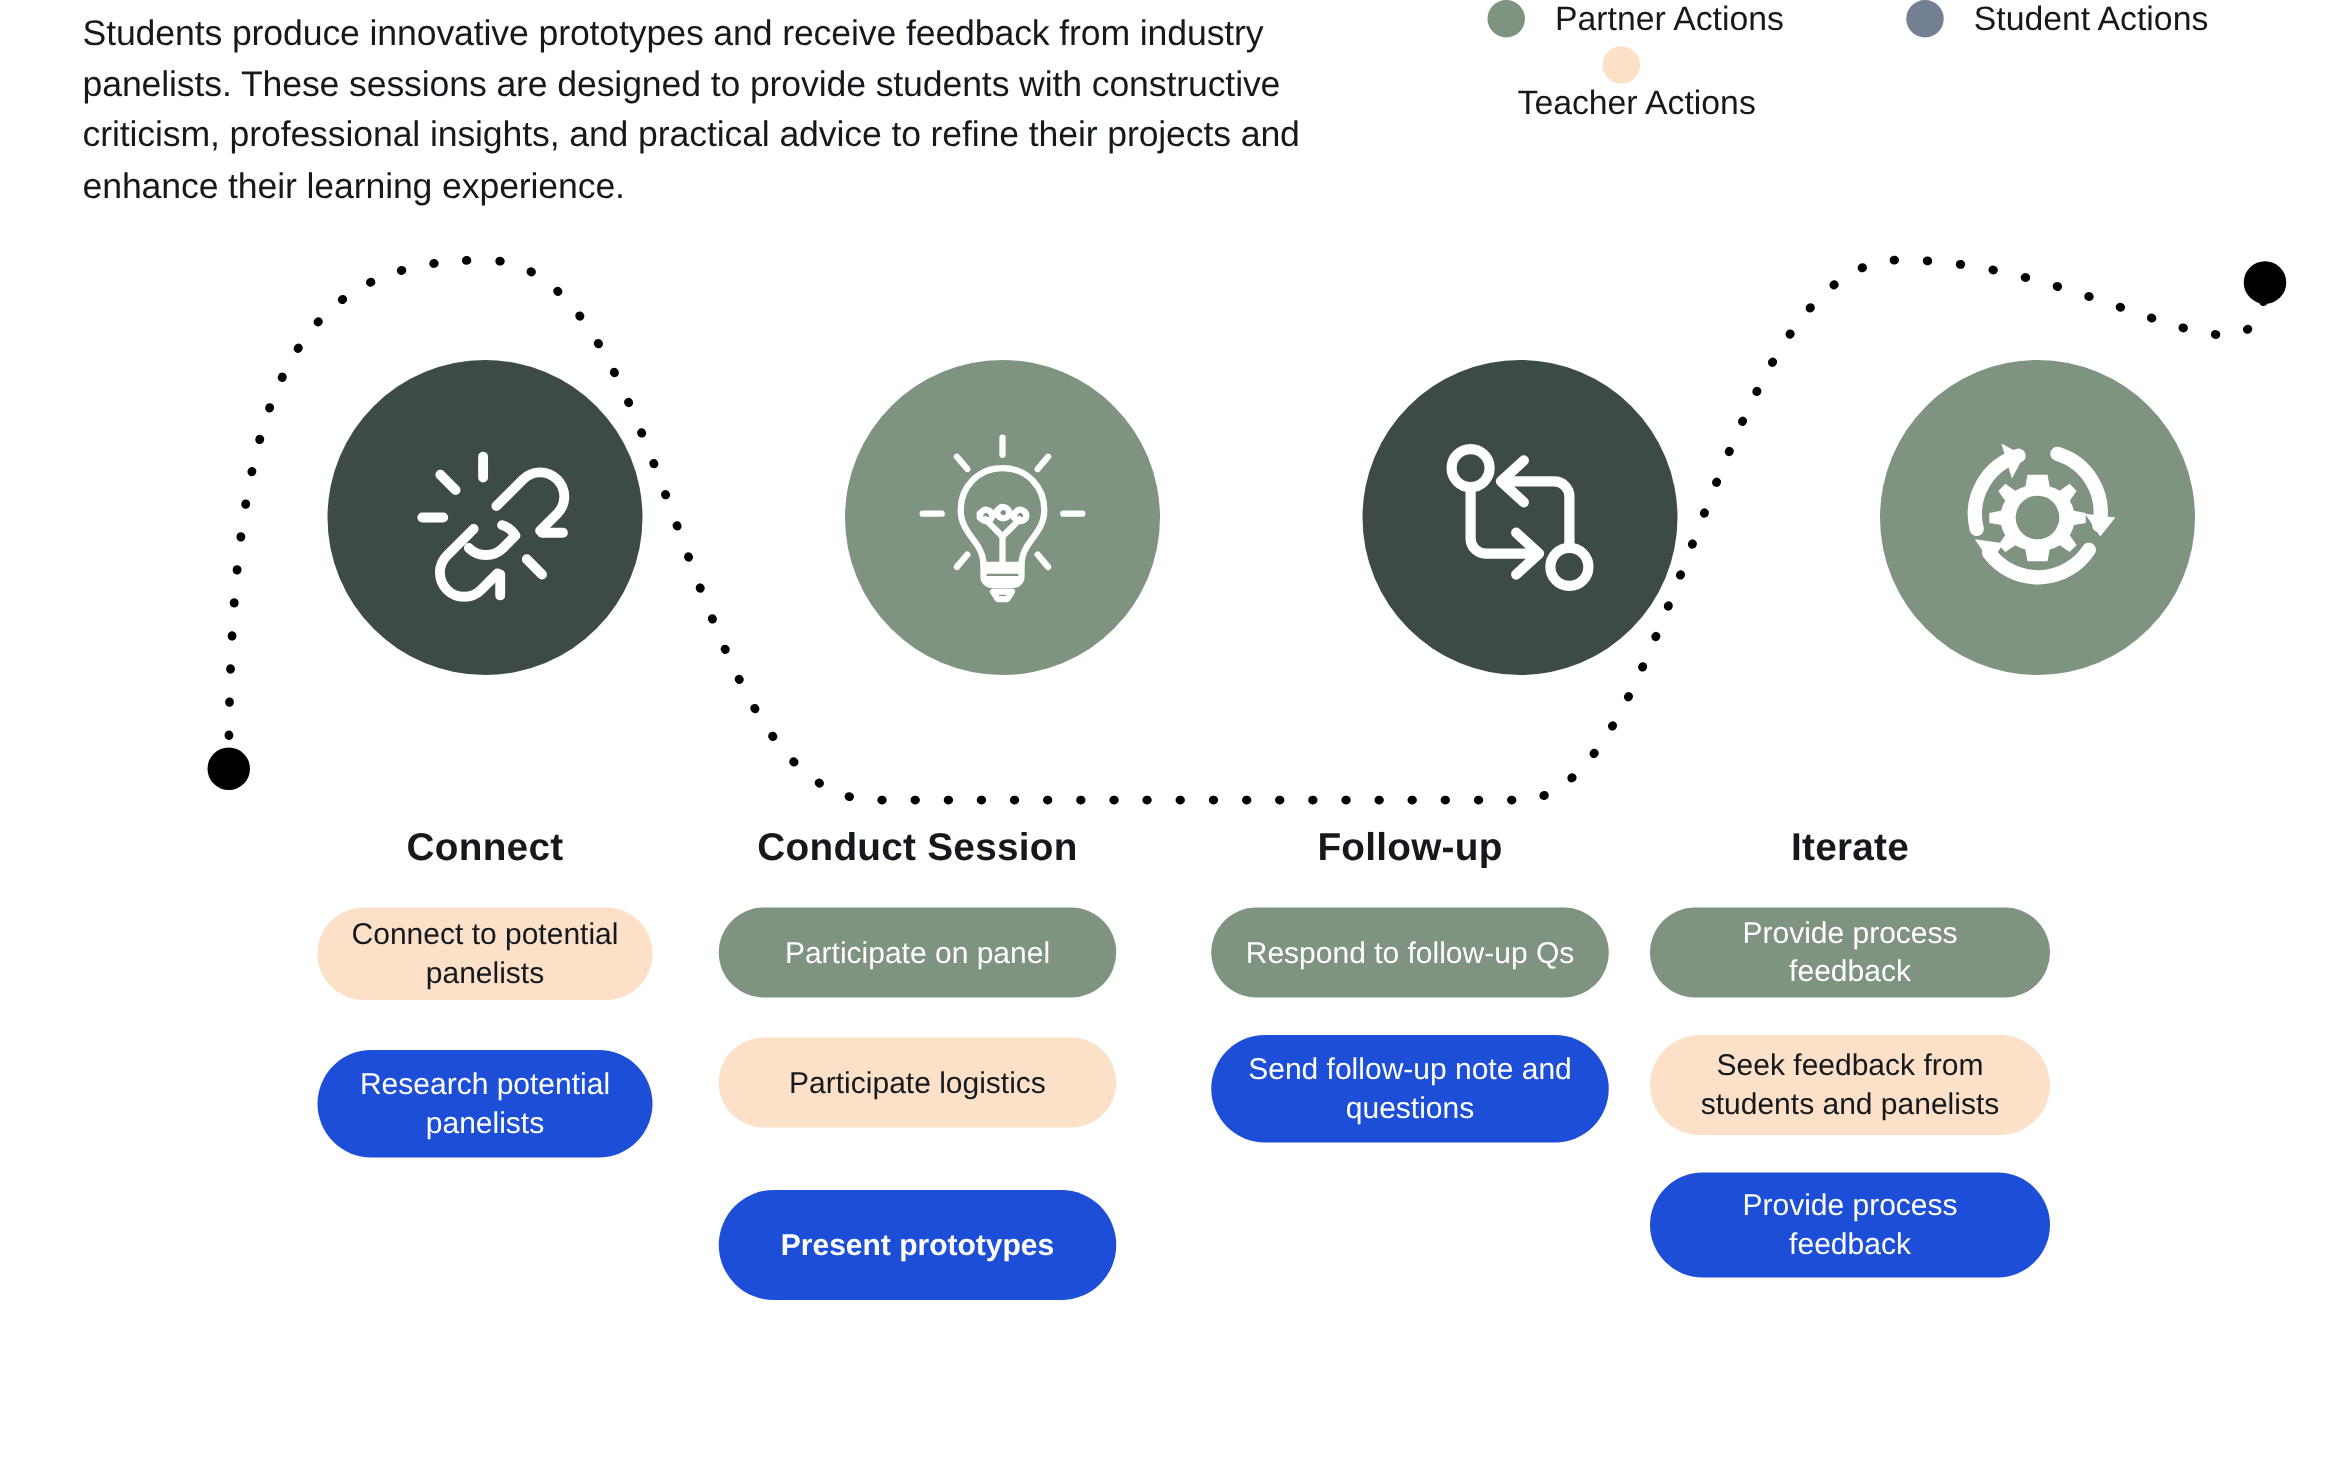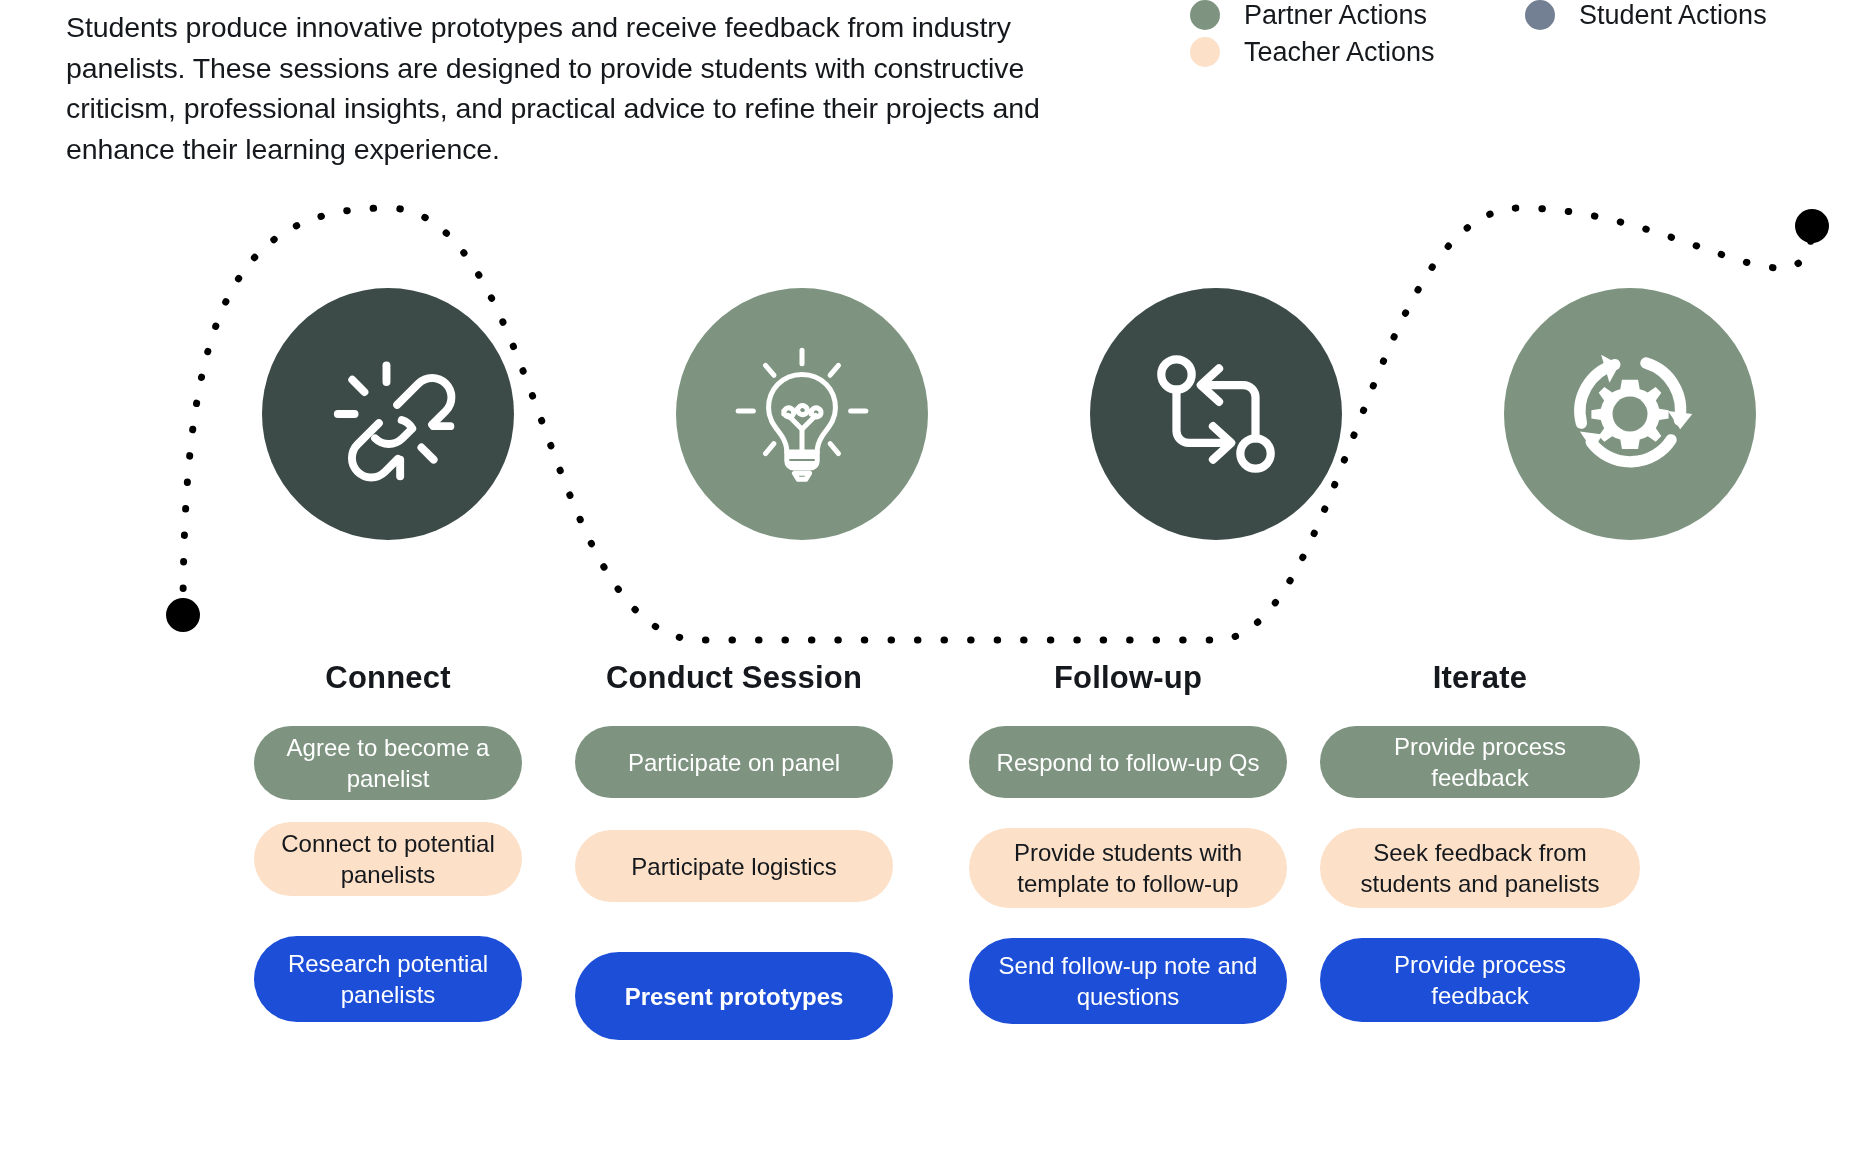--- a/index.html
+++ b/index.html
@@ -37,21 +37,21 @@
     top: 0px;
     width: 700px;
     height: 78px;
   }
   .legend-item {
     position: absolute;
     display: flex;
     align-items: center;
   }
   .legend-item.li-0 { left: 0px;   top: 0px;  }
-  .legend-item.li-1 { left: 0px;   top: 37px; }
+  .legend-item.li-1 { left: 0px;   top: 37px; flex-direction: column; }
   .legend-item.li-2 { left: 335px; top: 0px;  }
   .legend-dot {
     width: 30px;
     height: 30px;
     border-radius: 50%;
     flex: 0 0 auto;
   }
   .legend-label {
     margin-left: 24px;
     font-size: 27px;
@@ -242,40 +242,38 @@
       <path d="M60.5 16.5 A32 32 0 0 1 82.5 54" fill="none" stroke="#ffffff" stroke-width="7.5" stroke-linecap="round"></path>
       <path d="M75 48 L83 60 L91 50" fill="#ffffff"></path>
       <path d="M77 67 A32 32 0 0 1 24.5 68.5" fill="none" stroke="#ffffff" stroke-width="7.5" stroke-linecap="round"></path>
       <path d="M17 61.5 L25.5 74 L32 63.5" fill="#ffffff"></path>
     </svg>
   </div>
 
   <div class="column col0">
     <div class="column-title">Connect</div>
     <div class="pill-stack">
-      <div class="pill p-partner r0">Agree to become a panelist</div>
       <div class="pill p-teacher r1">Connect to potential panelists</div>
       <div class="pill p-student r2">Research potential panelists</div>
     </div>
   </div>
 
   <div class="column col1">
     <div class="column-title">Conduct Session</div>
     <div class="pill-stack">
       <div class="pill p-partner r0">Participate on panel</div>
       <div class="pill p-teacher r1">Participate logistics</div>
       <div class="pill p-student r2">Present prototypes</div>
     </div>
   </div>
 
   <div class="column col2">
     <div class="column-title">Follow-up</div>
     <div class="pill-stack">
       <div class="pill p-partner r0">Respond to follow-up Qs</div>
-      <div class="pill p-teacher r1">Provide students with template to follow-up</div>
       <div class="pill p-student r2">Send follow-up note and questions</div>
     </div>
   </div>
 
   <div class="column col3">
     <div class="column-title">Iterate</div>
     <div class="pill-stack">
       <div class="pill p-partner r0">Provide process feedback</div>
       <div class="pill p-teacher r1">Seek feedback from students and panelists</div>
       <div class="pill p-student r2">Provide process feedback</div>

